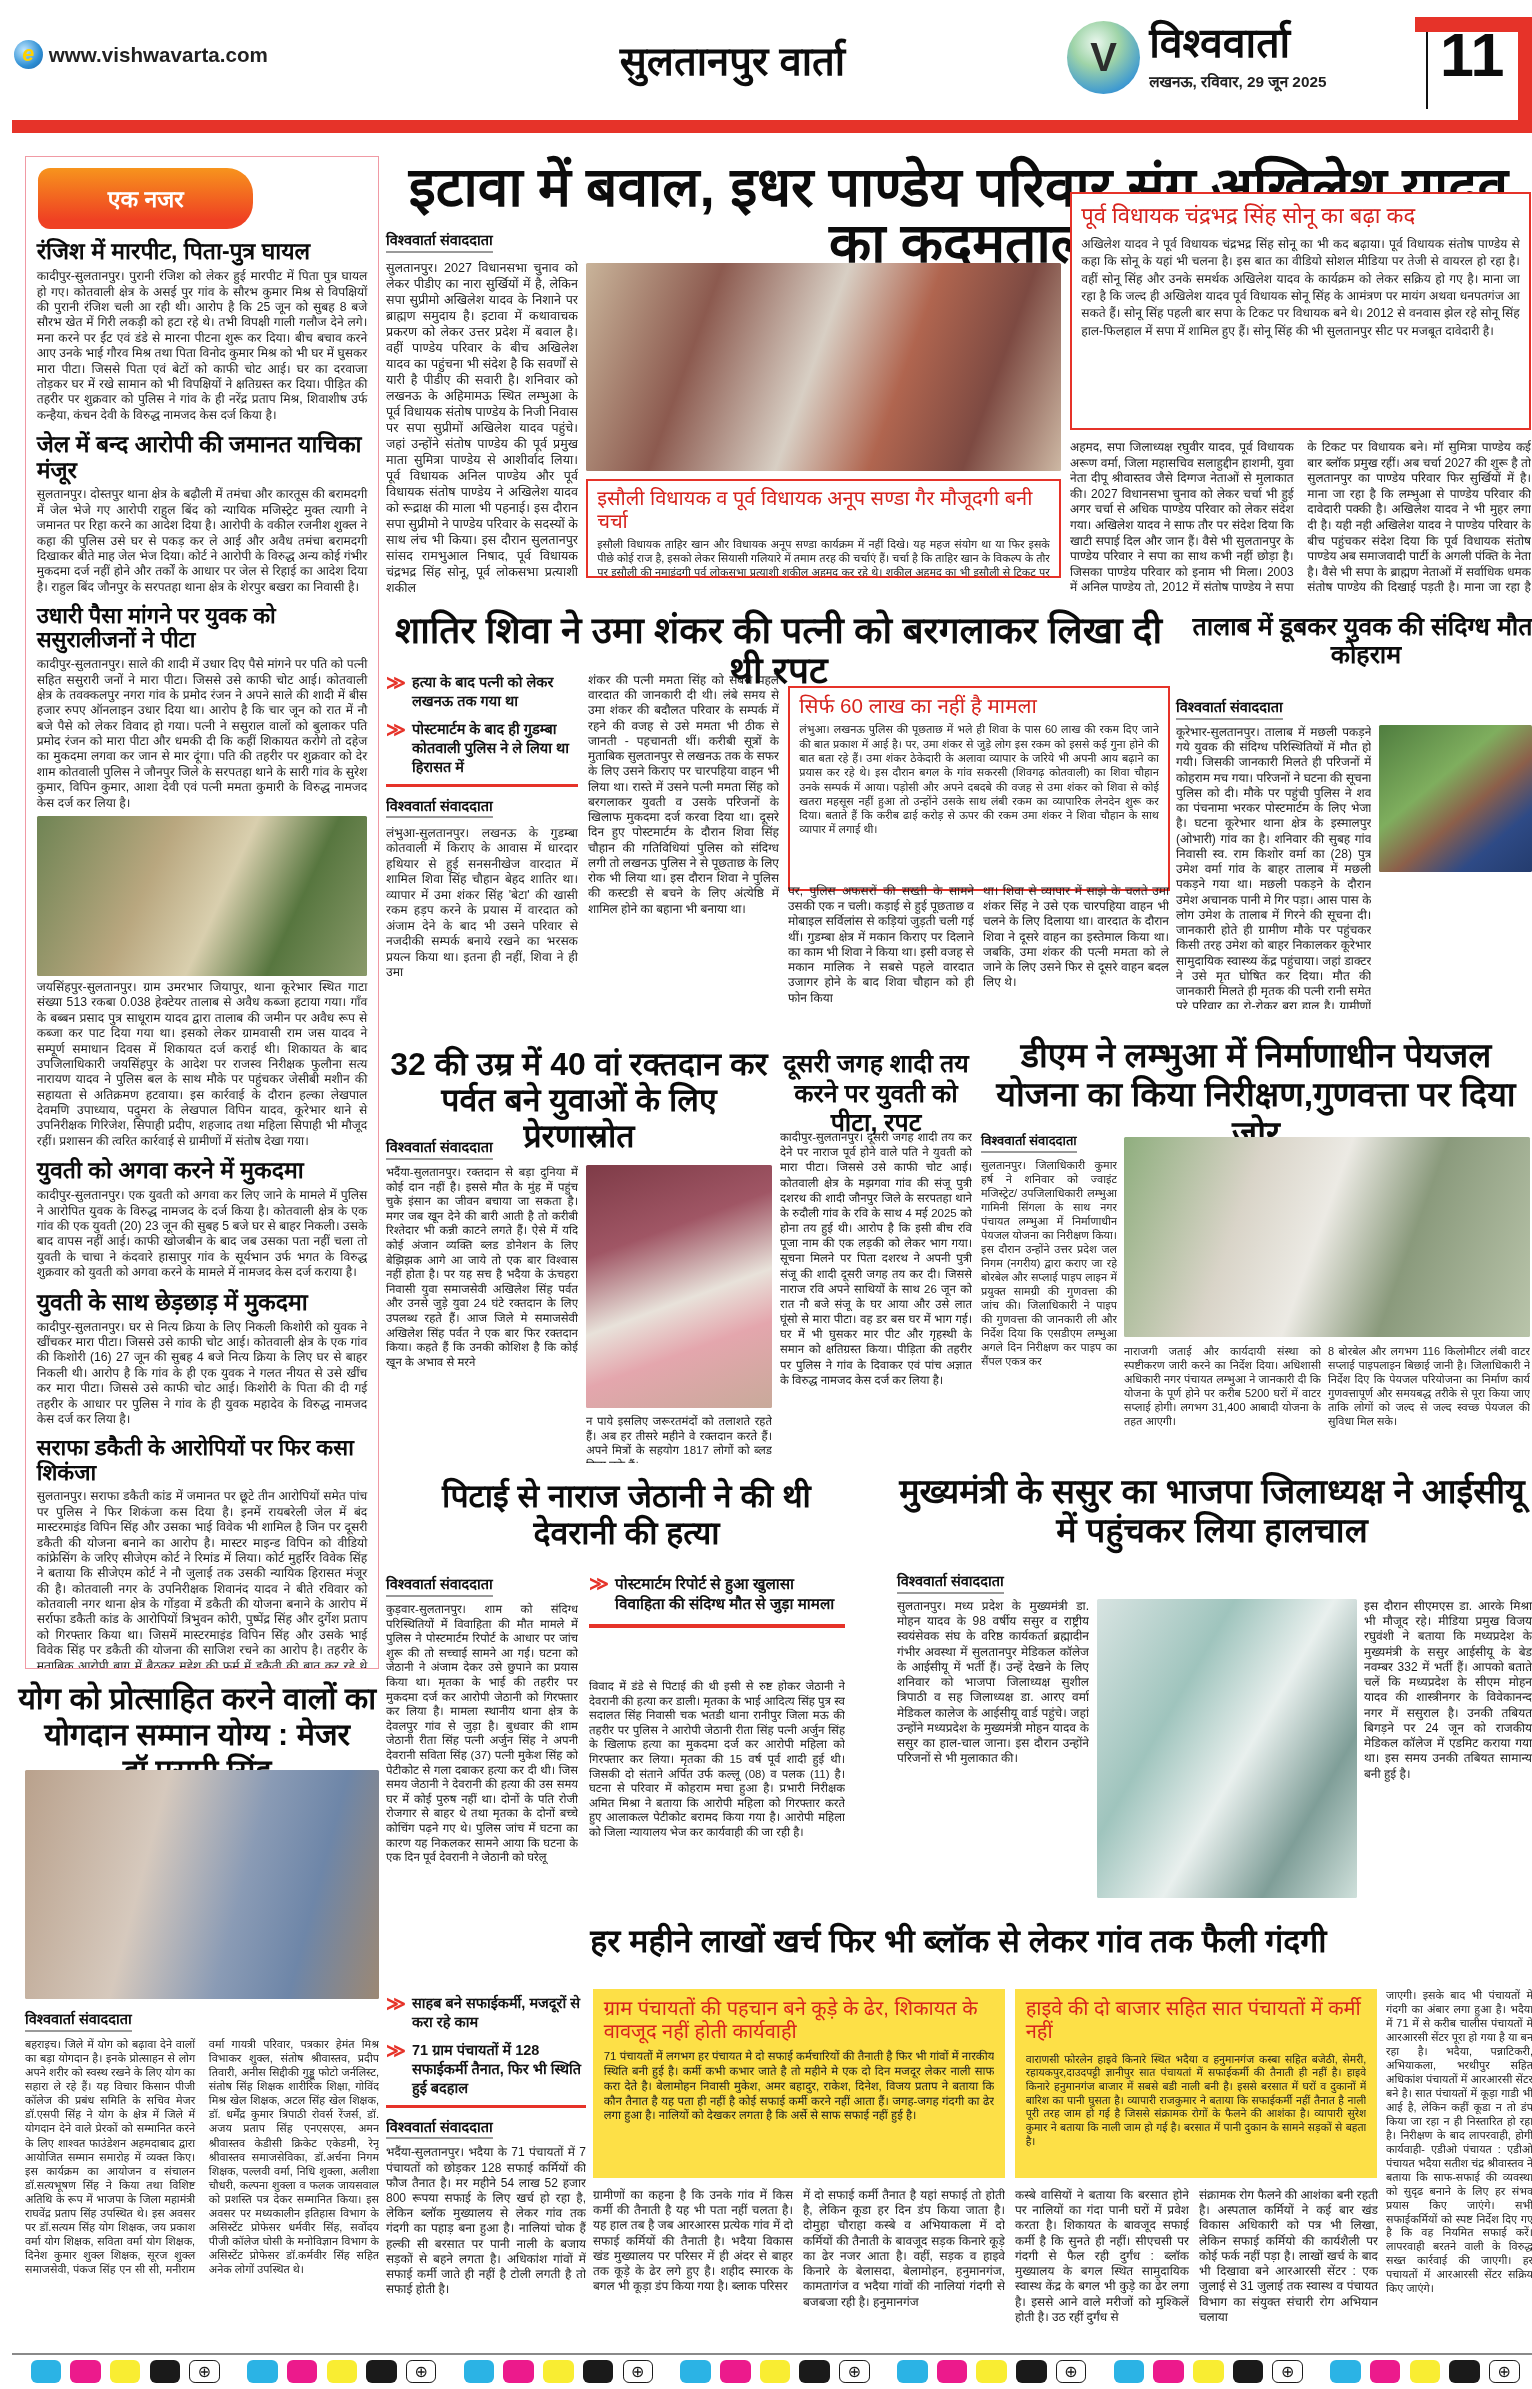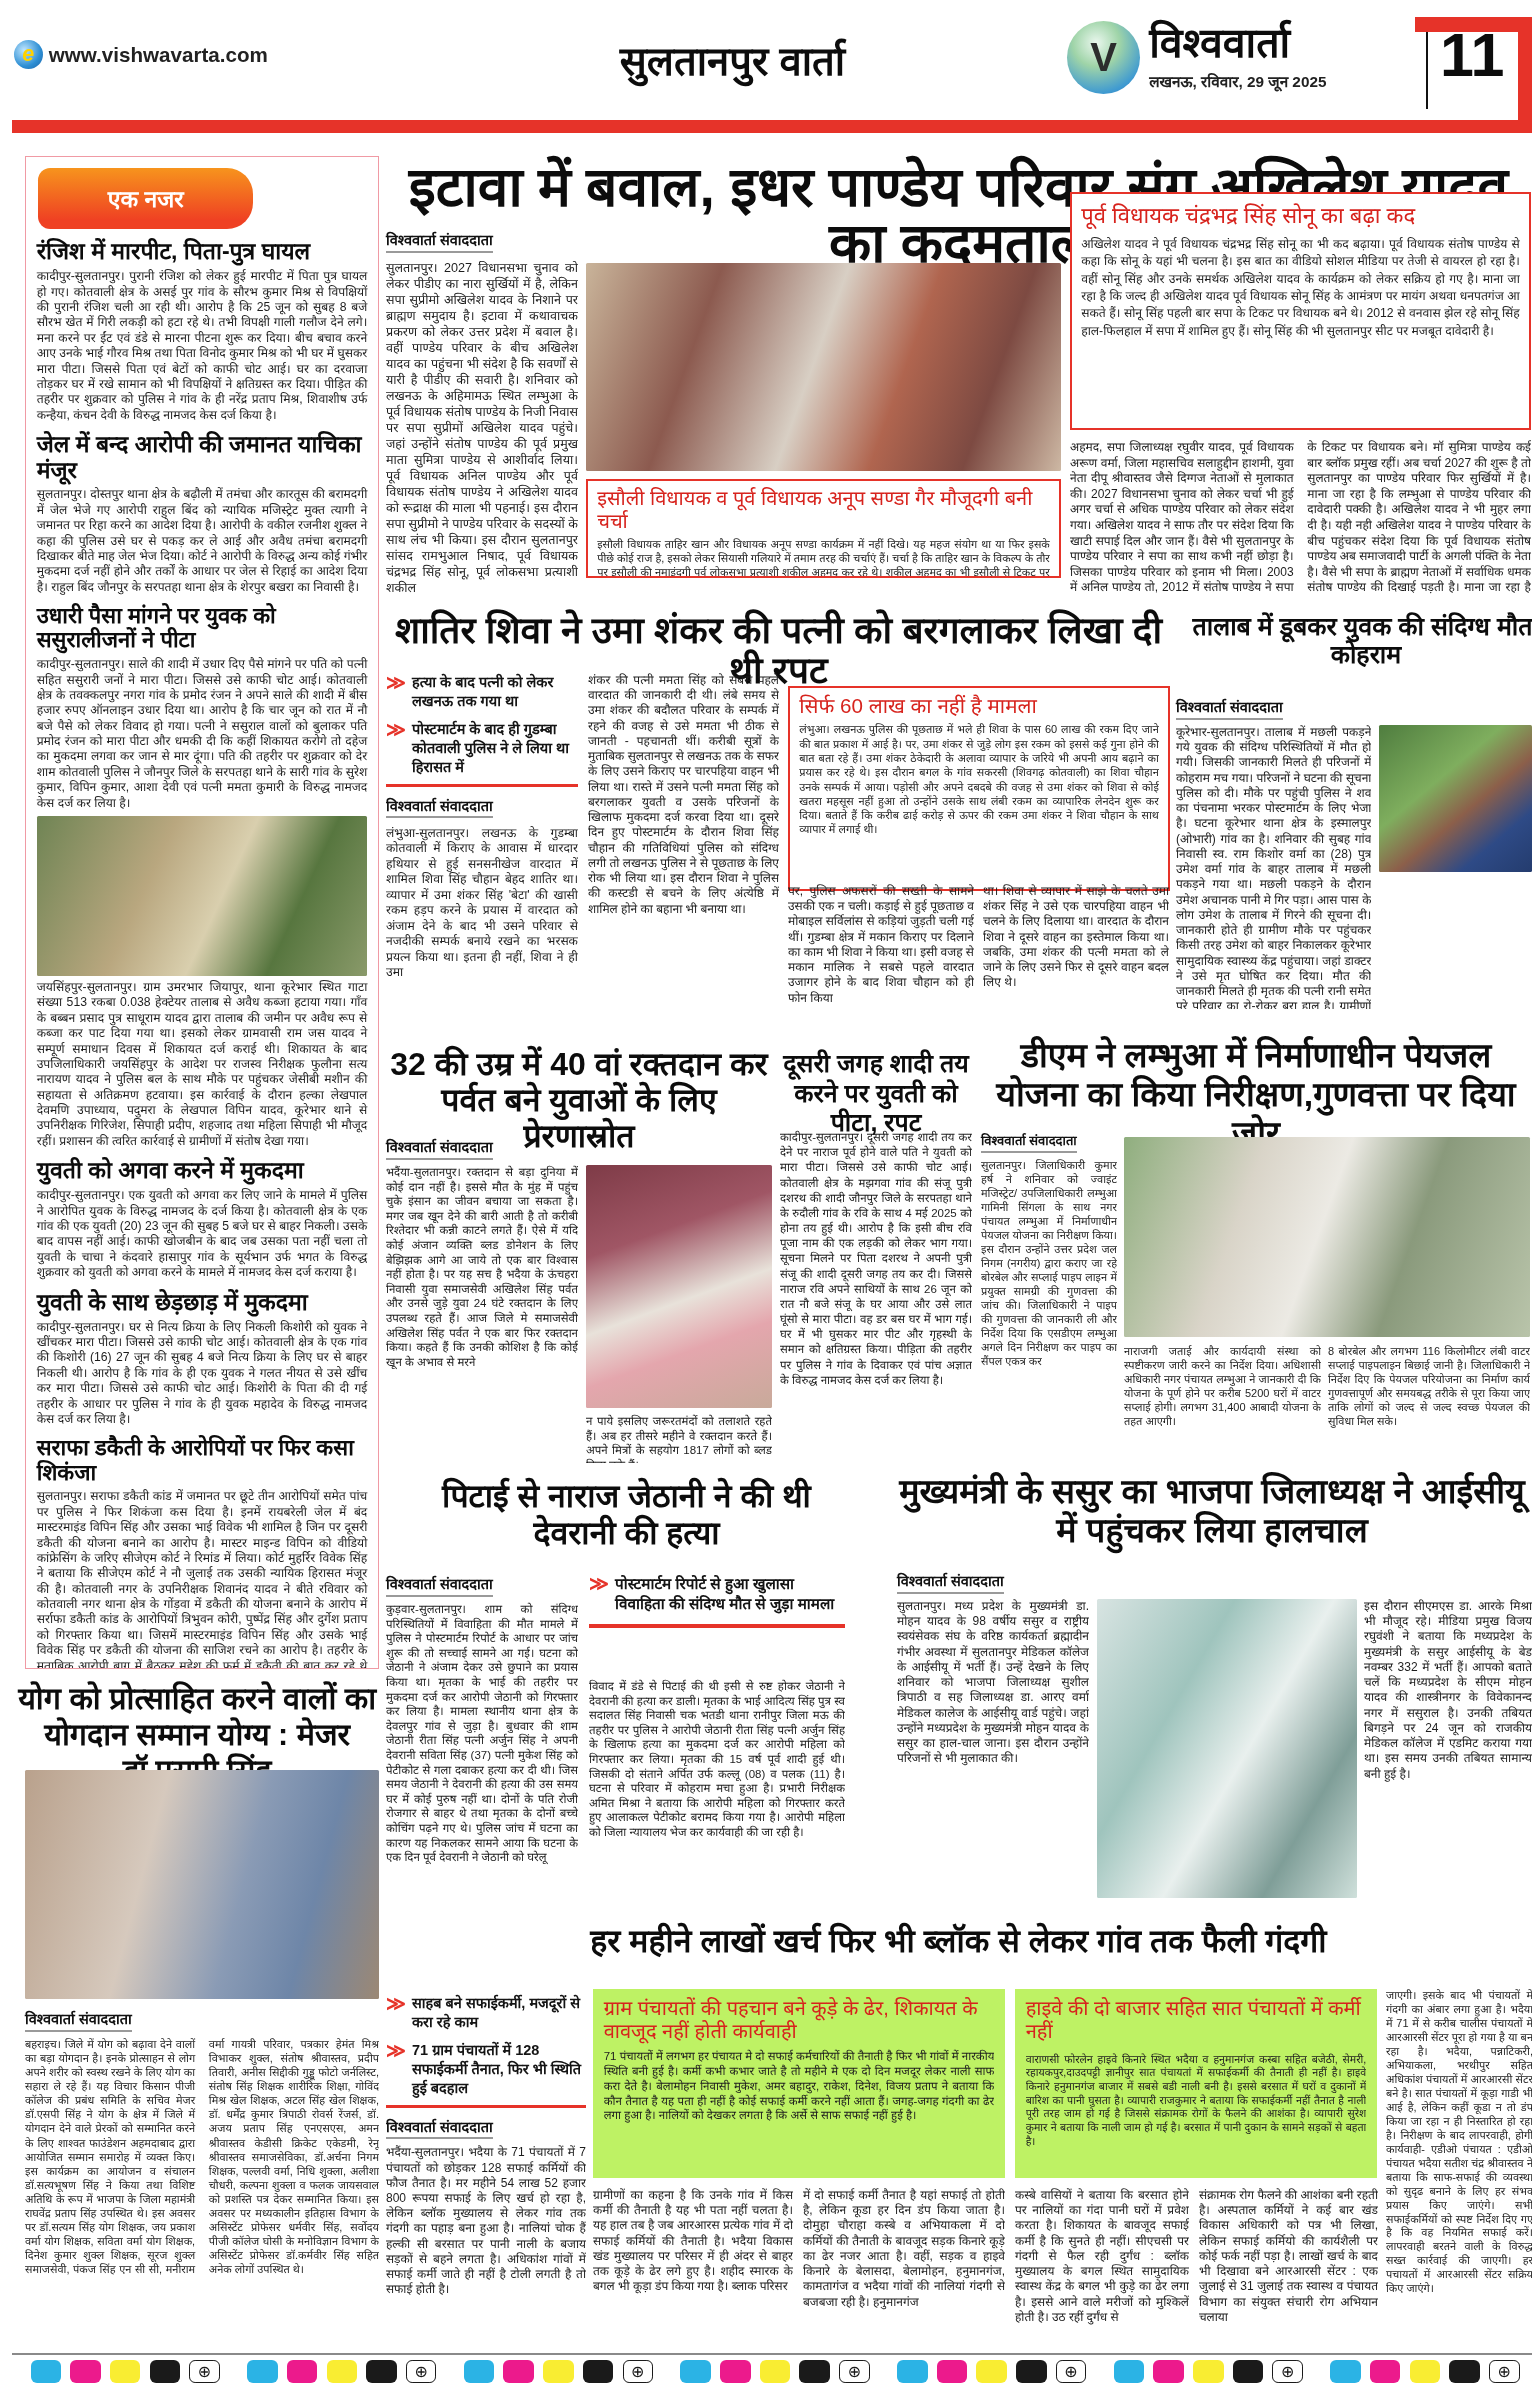--- a/index.html
+++ b/index.html
@@ -5,21 +5,21 @@
   html,body{margin:0;padding:0;background:#ffffff;}
   body{font-family:"Liberation Sans",sans-serif;width:1533px;height:2389px;position:relative;overflow:hidden;color:#111;}
   .abs{position:absolute;}
   .hl{font-weight:bold;color:#0c0c0c;line-height:1.08;}
   .center{text-align:center;}
   .bt{font-size:12.2px;line-height:1.27;color:#1d1d1d;text-align:justify;overflow:hidden;}
   .byline{font-weight:bold;font-size:14.5px;color:#111;border-bottom:2.3px solid #9a9a9a;display:inline-block;padding-bottom:1.5px;}
   .redhead{color:#d7231d;font-weight:normal;line-height:1.15;}
   .photo{border-radius:1.5px;}
   .redbox{border:2.3px solid #e63329;box-sizing:border-box;padding:6.1px 9.2px;overflow:hidden;background:#fff;}
-  .peachbox{background:#bef264;box-sizing:border-box;padding:7.6px 10.7px;overflow:hidden;}
+  .peachbox{background:#fde047;box-sizing:border-box;padding:7.6px 10.7px;overflow:hidden;}
   .bullet{display:flex;gap:6.1px;font-weight:bold;font-size:14.5px;line-height:1.3;color:#141414;}
   .chev{color:#e63329;font-weight:bold;font-size:19px;line-height:1;flex:0 0 auto;}
   .redrule{height:3.1px;background:#e63329;margin:7.6px 0;}
   .col2{column-count:2;column-gap:13.7px;}
   .swatch{width:30.5px;height:23px;border-radius:6.1px;display:inline-block;}
   .regmark{width:30.5px;height:23px;border-radius:6.1px;border:1.5px solid #1a1a1a;box-sizing:border-box;display:flex;align-items:center;justify-content:center;font-size:16px;color:#1a1a1a;background:#fff;}
   .cluster{display:flex;gap:9.2px;align-items:center;}
   .leftbox{border:1.5px solid #f09aa4;box-sizing:border-box;padding:9.2px 10.7px;overflow:hidden;background:#fff;}
   .najar-badge{width:215px;height:61px;background:linear-gradient(180deg,#f7941d 0%,#ef4123 85%);border-radius:12.2px 26px 26px 12.2px;display:flex;align-items:center;justify-content:center;color:#fff;font-weight:bold;font-size:23px;margin:1.5px 0 10.7px 1.5px;}
   .najar-head{font-weight:bold;font-size:20.6px;line-height:1.1;color:#0c0c0c;margin:9.2px 0 4.6px 0;}

